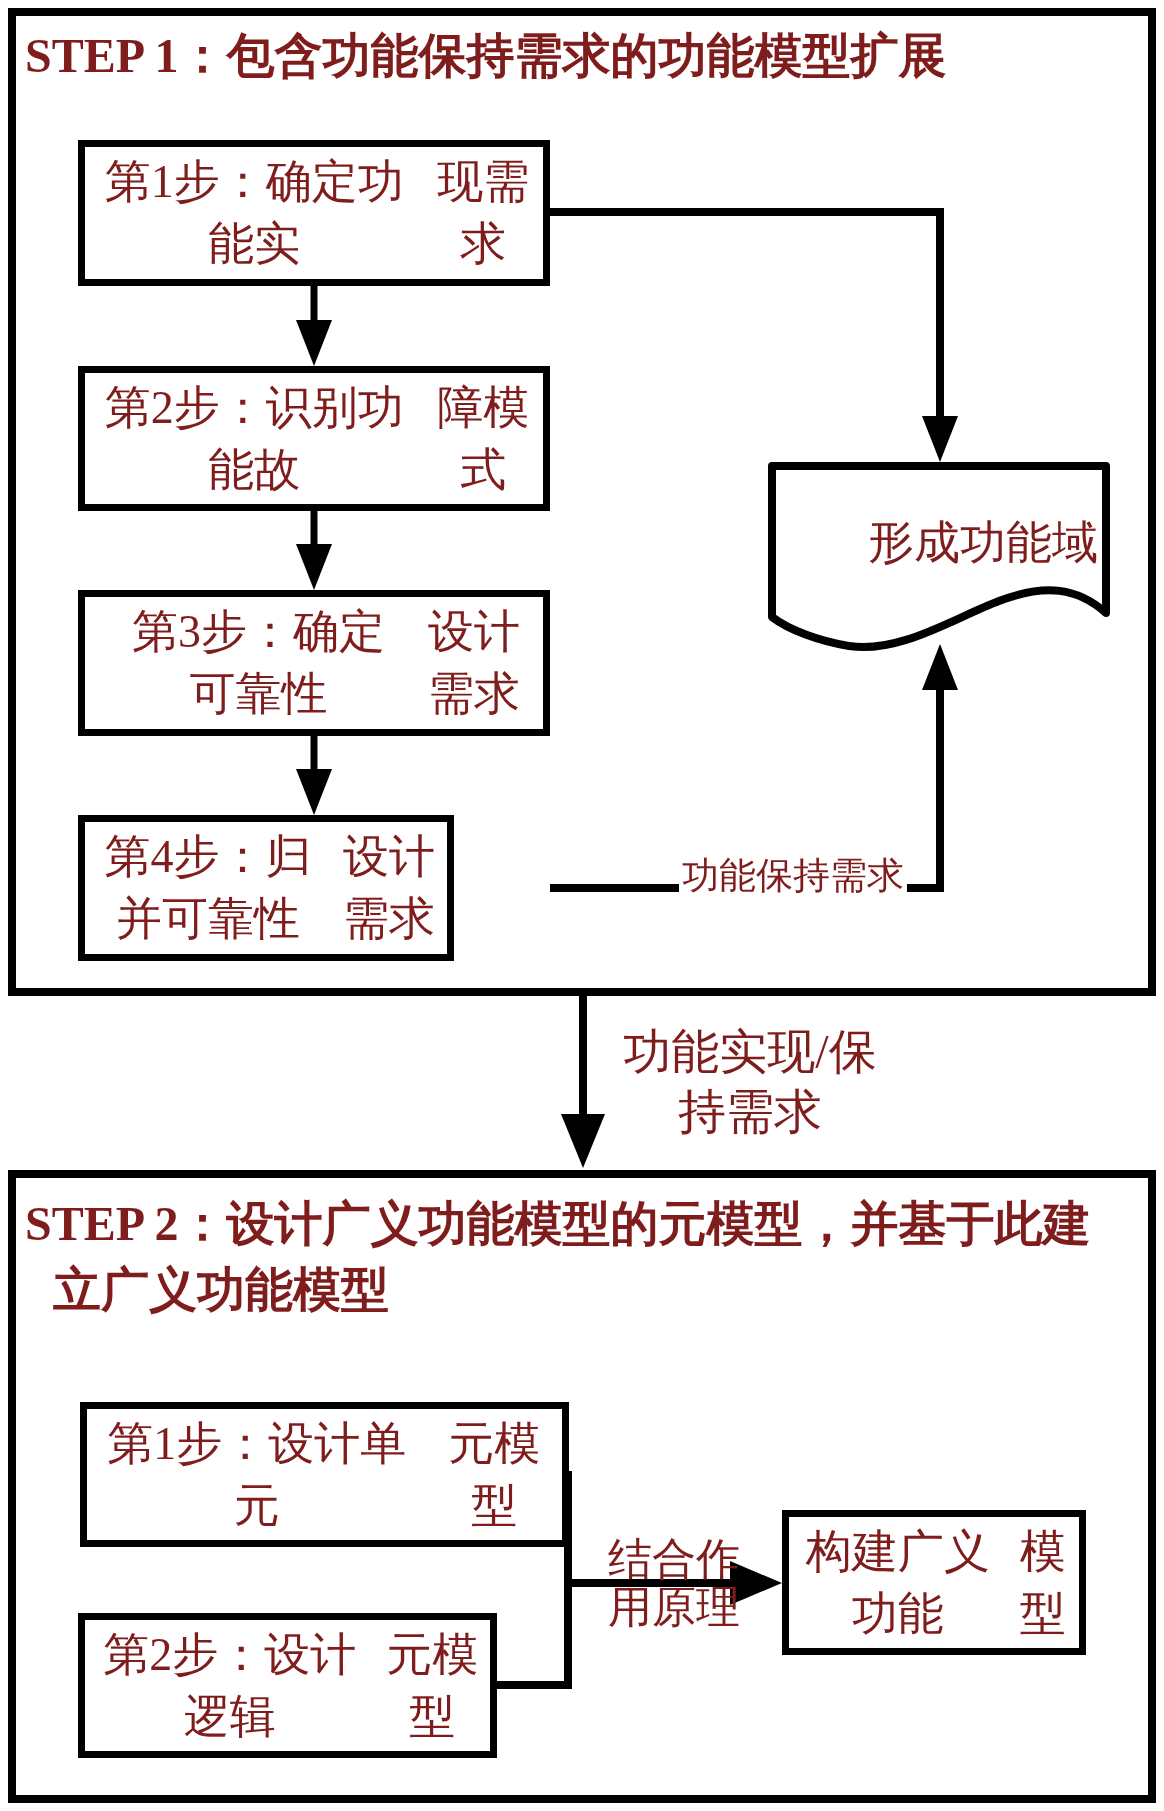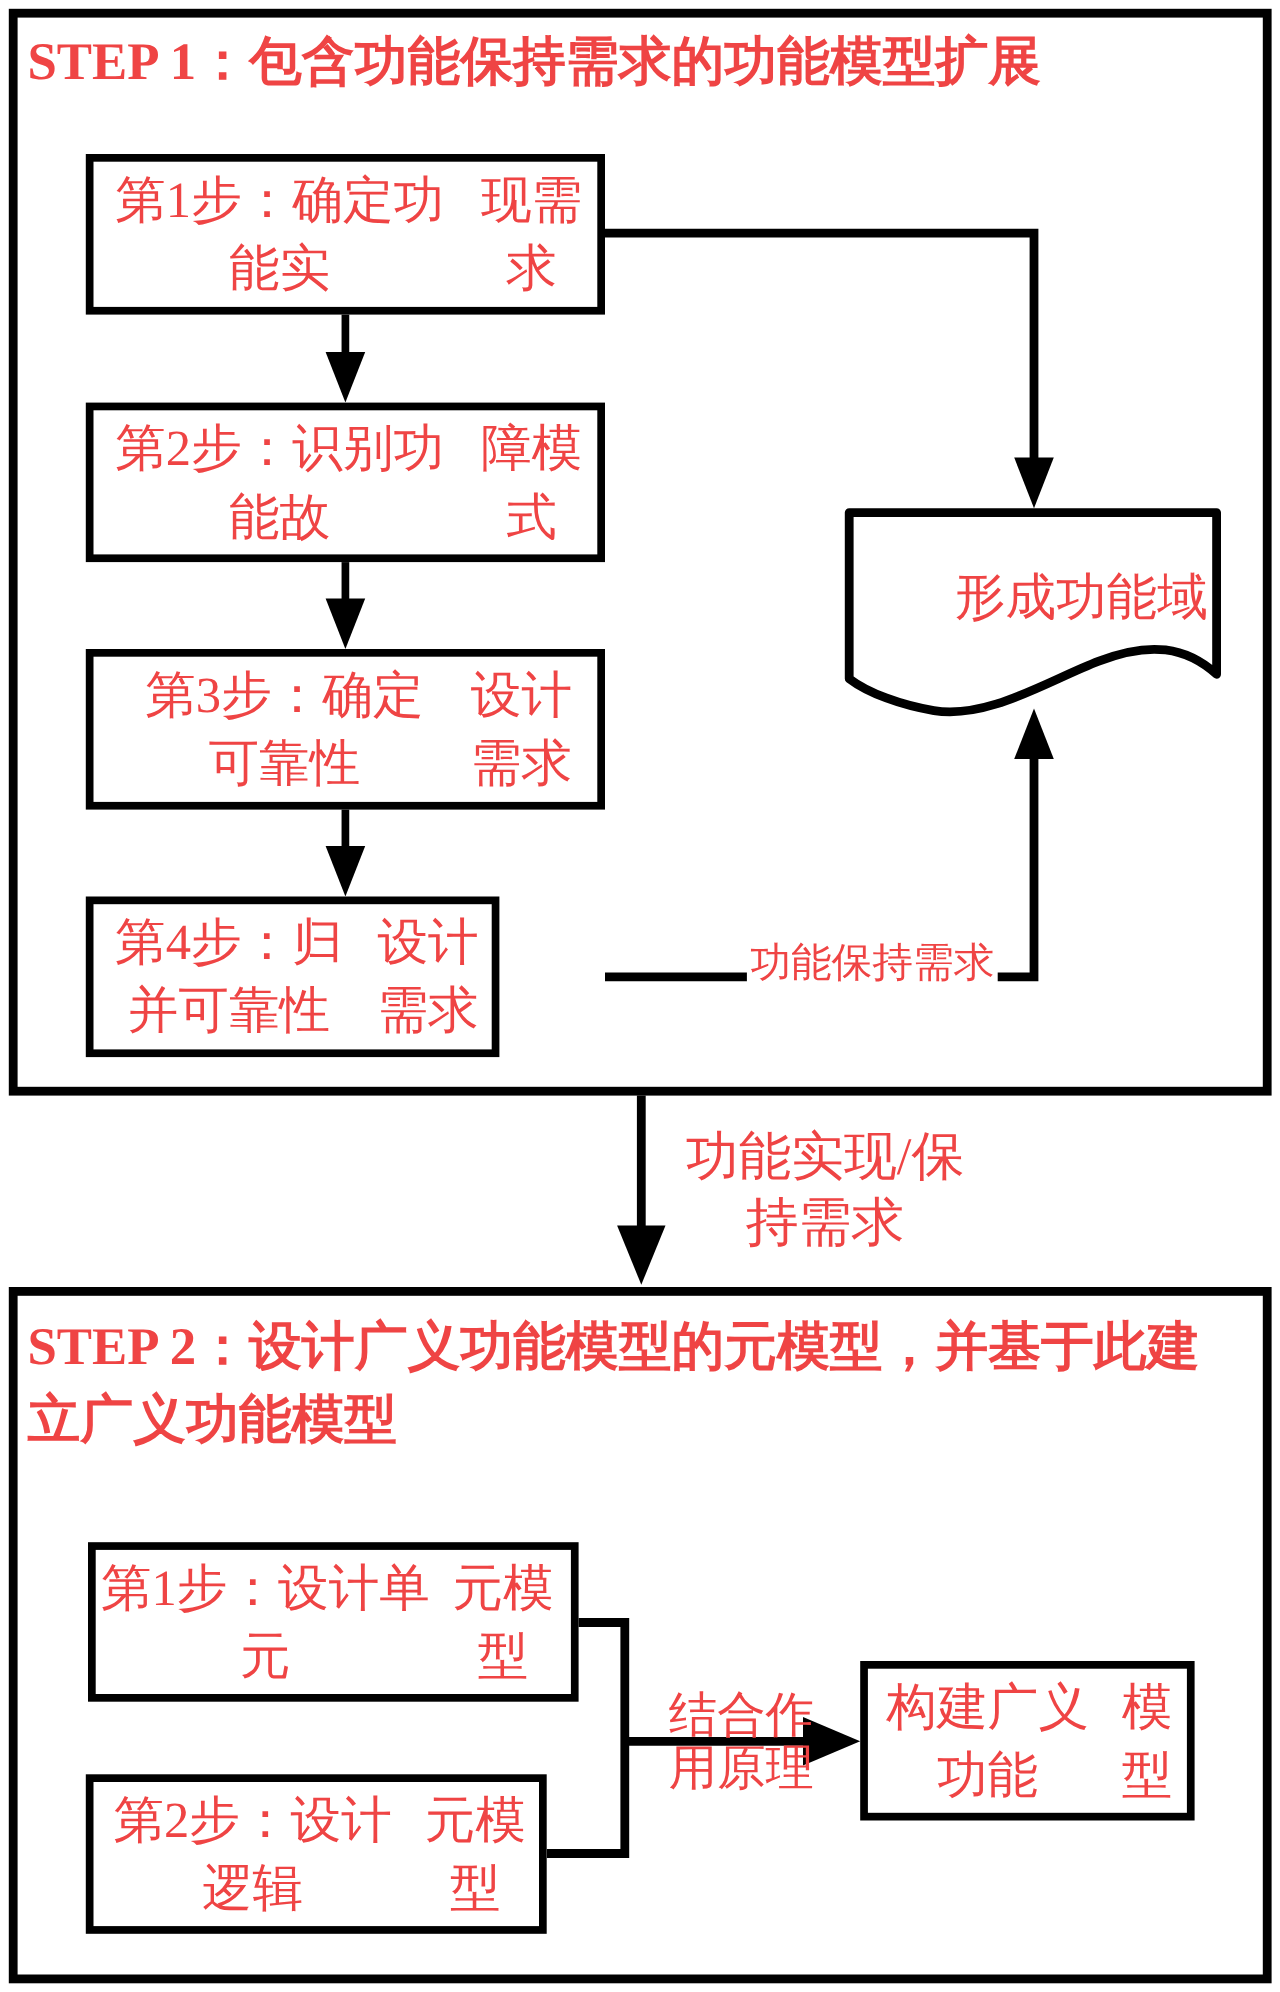--- a/index.html
+++ b/index.html
@@ -1,21 +1,21 @@
 <!DOCTYPE html>
 <html><head>
 <meta charset="utf-8">
 <style>
   html,body{margin:0;padding:0;background:#fff;}
   .canvas{
     position:relative;
     width:1164px;height:1811px;
     background:#fff;
     font-family:"Liberation Serif","DejaVu Serif",serif;
-    color:#ef4444;
+    color:#7f1d1d;
     overflow:hidden;
     border-radius:16px;
   }
   .outer-box{
     position:absolute;
     box-sizing:border-box;
     border:8px solid #000;
     background:#fff;
     z-index:0;
   }
@@ -25,21 +25,21 @@
     position:absolute;
     left:25px;
     font-size:48px;
     font-weight:bold;
     letter-spacing:0px;
     white-space:nowrap;
     z-index:2;
   }
   #step1-title{top:24px;}
   #step2-title-1{top:1192px;}
-  #step2-title-2{top:1258px;}
+  #step2-title-2{top:1258px;margin-left:28px;}
   svg.overlay{
     position:absolute;left:0;top:0;z-index:1;
   }
   .node{
     position:absolute;
     box-sizing:border-box;
     border:7px solid #000;
     background:#fff;
     display:flex;
     flex-direction:row;
@@ -47,21 +47,21 @@
     justify-content:center;
     text-align:center;
     font-size:46px;
     line-height:62px;
     z-index:2;
   }
   #s1b1{left:78px;top:140px;width:472px;height:146px;}
   #s1b2{left:78px;top:366px;width:472px;height:145px;}
   #s1b3{left:78px;top:590px;width:472px;height:146px;padding-left:27px;}
   #s1b4{left:78px;top:815px;width:376px;height:146px;}
-  #s2b1{left:80px;top:1402px;width:446px;height:145px;}
+  #s2b1{left:80px;top:1402px;width:489px;height:145px;}
   #s2b2{left:78px;top:1613px;width:419px;height:145px;}
   #s2result{left:782px;top:1510px;width:304px;height:145px;}
   #doc-label{
     position:absolute;
     left:768px;top:512px;width:342px;
     text-align:center;
     font-size:46px;
     z-index:2;
     margin-left:44px;
   }

